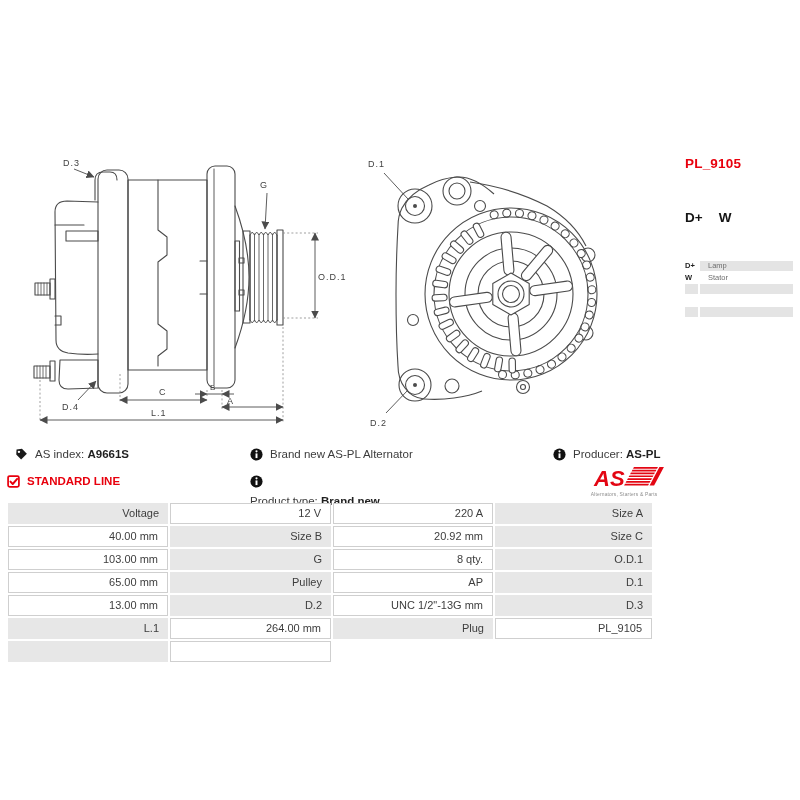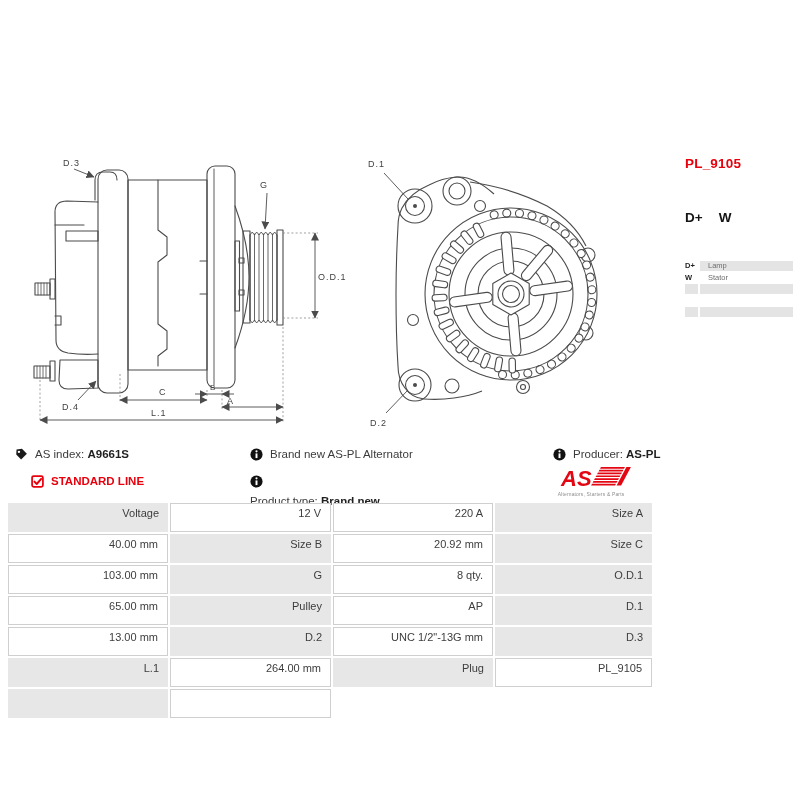--- a/index.html
+++ b/index.html
@@ -21,26 +21,26 @@
   .legend div{height:10px;overflow:hidden;}
   .lg-term{font-weight:bold;color:#222;}
   .lg-desc{color:#6e6e6e;padding-left:8px;}
   .bg-g{background:#e4e4e4;}
   .bg-w{background:#fff;}
 
   
   .info-item{position:absolute;display:flex;align-items:flex-start;gap:7px;font-size:11.5px;color:#3c3c3c;}
   .info-item b{color:#1f1f1f;font-weight:bold;}
   .red-bold{color:#e8000d;font-weight:bold;}
-  .logo-wrap{position:absolute;left:550px;top:457px;}
+  .logo-wrap{position:absolute;left:583px;top:457px;}
 
   
   .spec{position:absolute;left:8px;top:495px;display:grid;
         grid-template-columns:160px 161px 160px 157px;gap:2px;font-size:11px;}
-  .spec div{height:29px;line-height:21px;text-align:right;padding-right:9px;box-sizing:border-box;
+  .spec div{height:21px;line-height:21px;text-align:right;padding-right:9px;box-sizing:border-box;
             white-space:nowrap;overflow:hidden;}
   .spec .spec-lbl{background:#e7e7e7;color:#3d3d3d;}
   .spec .spec-val{background:#fff;border:1px solid #cfcfcf;line-height:19px;color:#3d3d3d;padding-left:25px;}
 </style>
 </head>
 <body>
 
 <div id="page">
 
   <svg class="ldraw" width="330" height="300" viewBox="0 0 330 300">
@@ -242,21 +242,21 @@
     <svg width="13" height="13" viewBox="0 0 12.5 12.5">
       <path d="M6.7,0.8 L11.4,5.5 L5.9,11 L1.2,6.3 L1.5,1.4 Z" fill="#1a1a1a"></path>
       <circle cx="3.8" cy="3.7" r="1.15" fill="#fff"></circle>
     </svg>
     <span>
       <span>AS index:</span>
       <b>A9661S</b>
     </span>
   </div>
 
-  <div class="info-item" style="left:31px;top:467px;">
+  <div class="info-item" style="left:7px;top:467px;">
     <svg width="13" height="13" viewBox="0 0 12 12">
       <rect x="1" y="1" width="10" height="10" rx="1.5" fill="none" stroke="#e8000d" stroke-width="1.6"></rect>
       <path d="M3.2,6.1 L5.3,8.3 L9.4,3.6" fill="none" stroke="#e8000d" stroke-width="1.8" stroke-linecap="round" stroke-linejoin="round"></path>
     </svg>
     <span class="red-bold">STANDARD LINE</span>
   </div>
 
   <div class="info-item" style="left:250px;top:440px;">
     <svg width="13" height="13" viewBox="0 0 12 12">
       <circle cx="6" cy="6" r="5.6" fill="#111"></circle>

